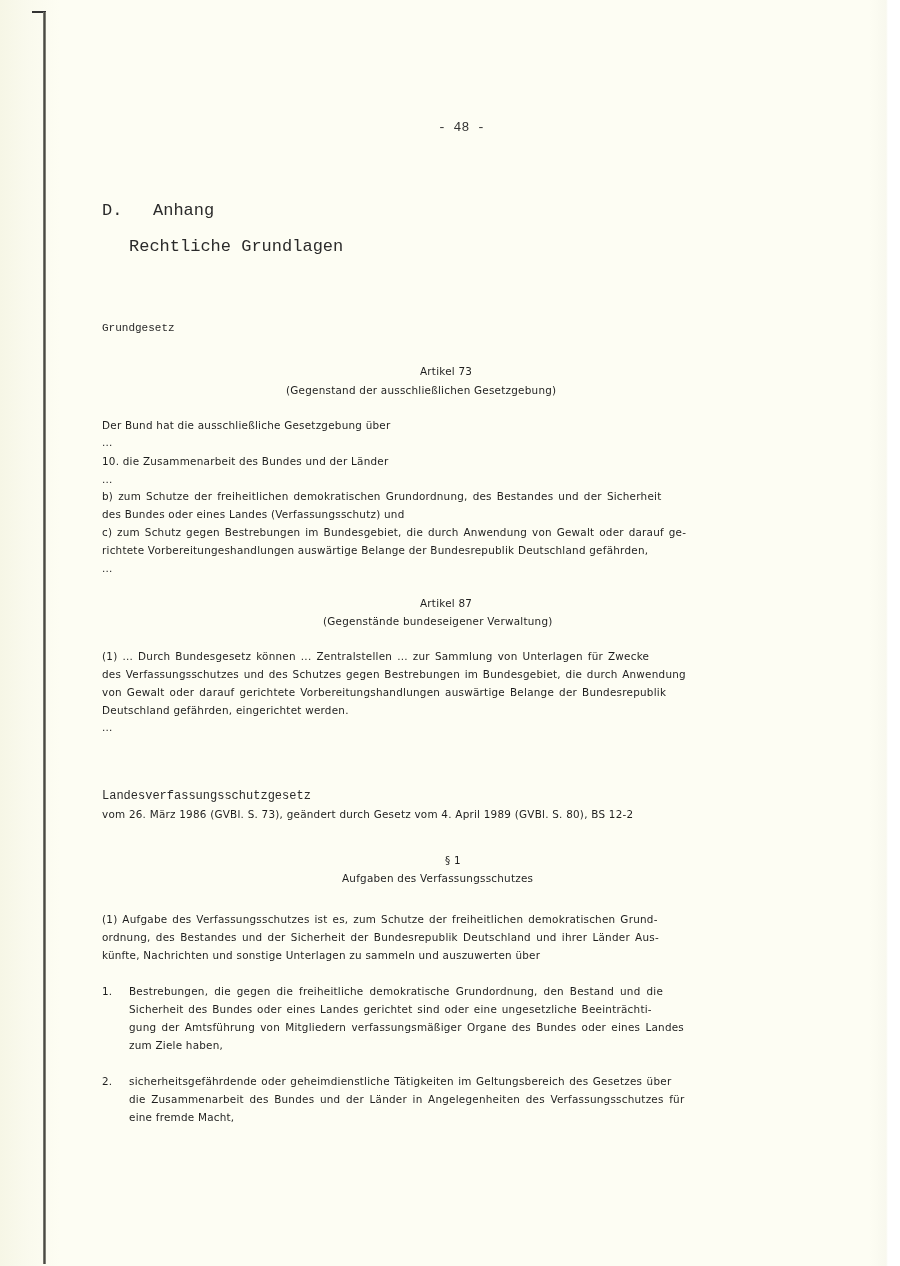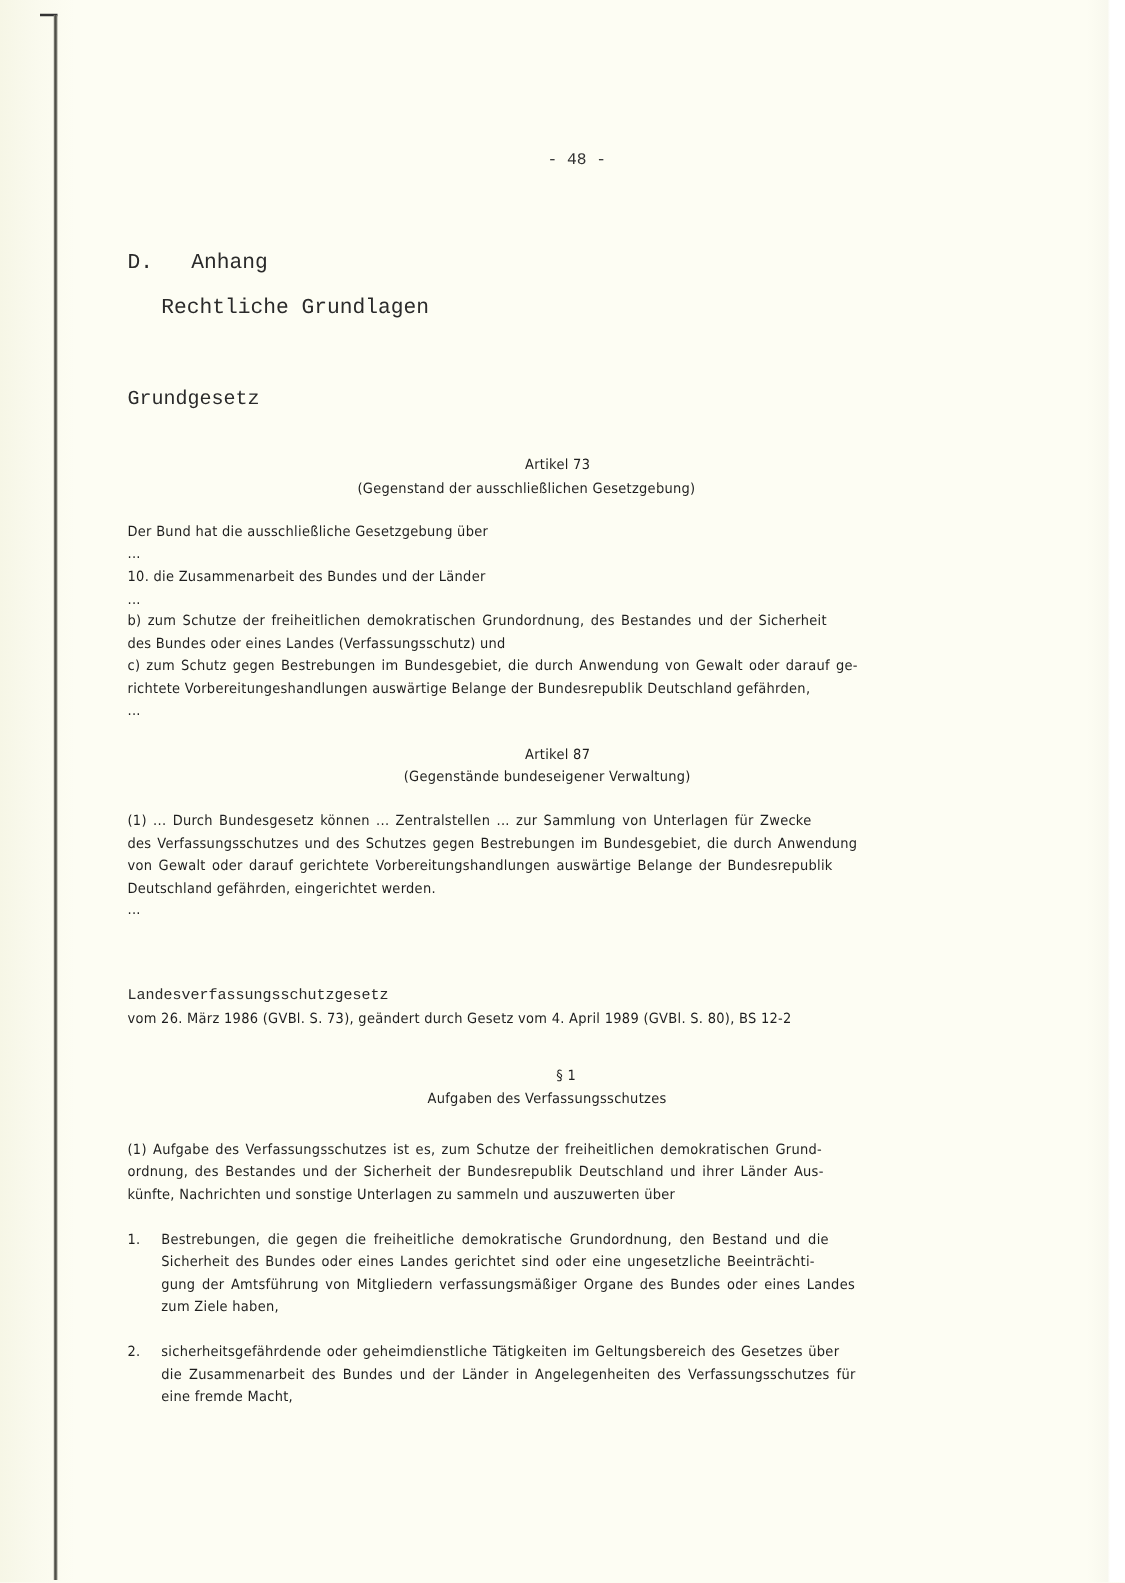--- a/index.html
+++ b/index.html
@@ -32,21 +32,21 @@
 <div class="binding-top"></div>
 <div class="binding-line"></div>
 
 <div class="abs" style="left:438px; top:120px; font-family:Liberation Mono, monospace; font-size:13px; color:#333;">- 48 -</div>
 
 <div class="abs typewriter" style="left:102px; top:201px; font-size:17px;">D.</div>
 <div class="abs typewriter" style="left:153px; top:201px; font-size:17px;">Anhang</div>
 
 <div class="abs typewriter" style="left:102px; top:237px; font-size:17px;margin-left:27px;">Rechtliche Grundlagen</div>
 
-<div class="abs typewriter" style="left:102px; top:310px; font-size:16px;">Grundgesetz</div>
+<div class="abs typewriter" style="left:102px; top:322px; font-size:11px;">Grundgesetz</div>
 
 <div class="abs body-text" style="left:420px; top:365px;">Artikel 73</div>
 <div class="abs body-text" style="left:286px; top:384px;">(Gegenstand der ausschließlichen Gesetzgebung)</div>
 
 <div>
   <div class="line body-text" style="left:102px; top:419px;">Der Bund hat die ausschließliche Gesetzgebung über</div>
   <div class="line body-text" style="left:102px; top:436px;">...</div>
   <div class="line body-text" style="left:102px; top:455px;">10. die Zusammenarbeit des Bundes und der Länder</div>
   <div class="line body-text" style="left:102px; top:473px;">...</div>
   <div class="line body-text" style="left:102px; top:490px; word-spacing:1.6px;">b) zum Schutze der freiheitlichen demokratischen Grundordnung, des Bestandes und der Sicherheit</div>

